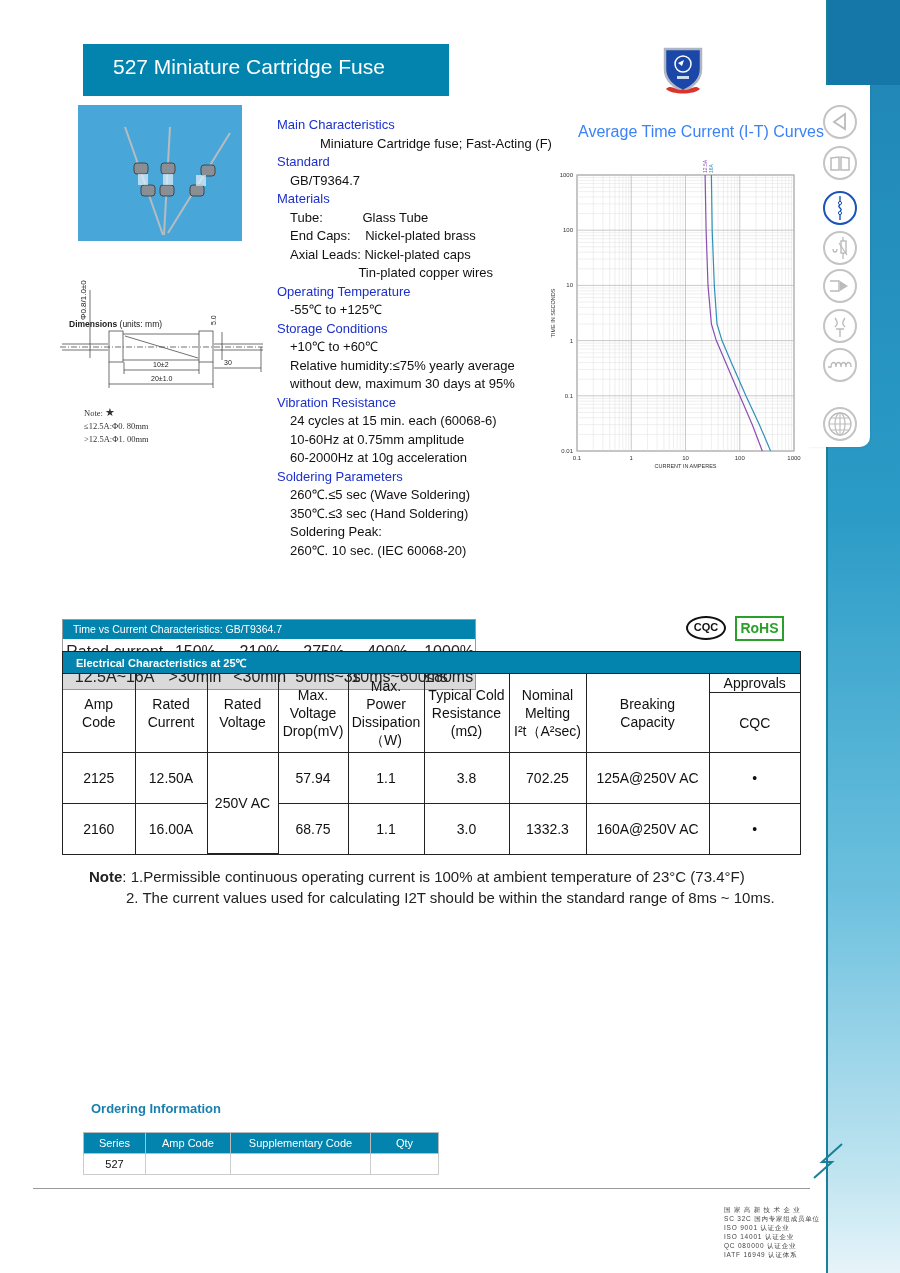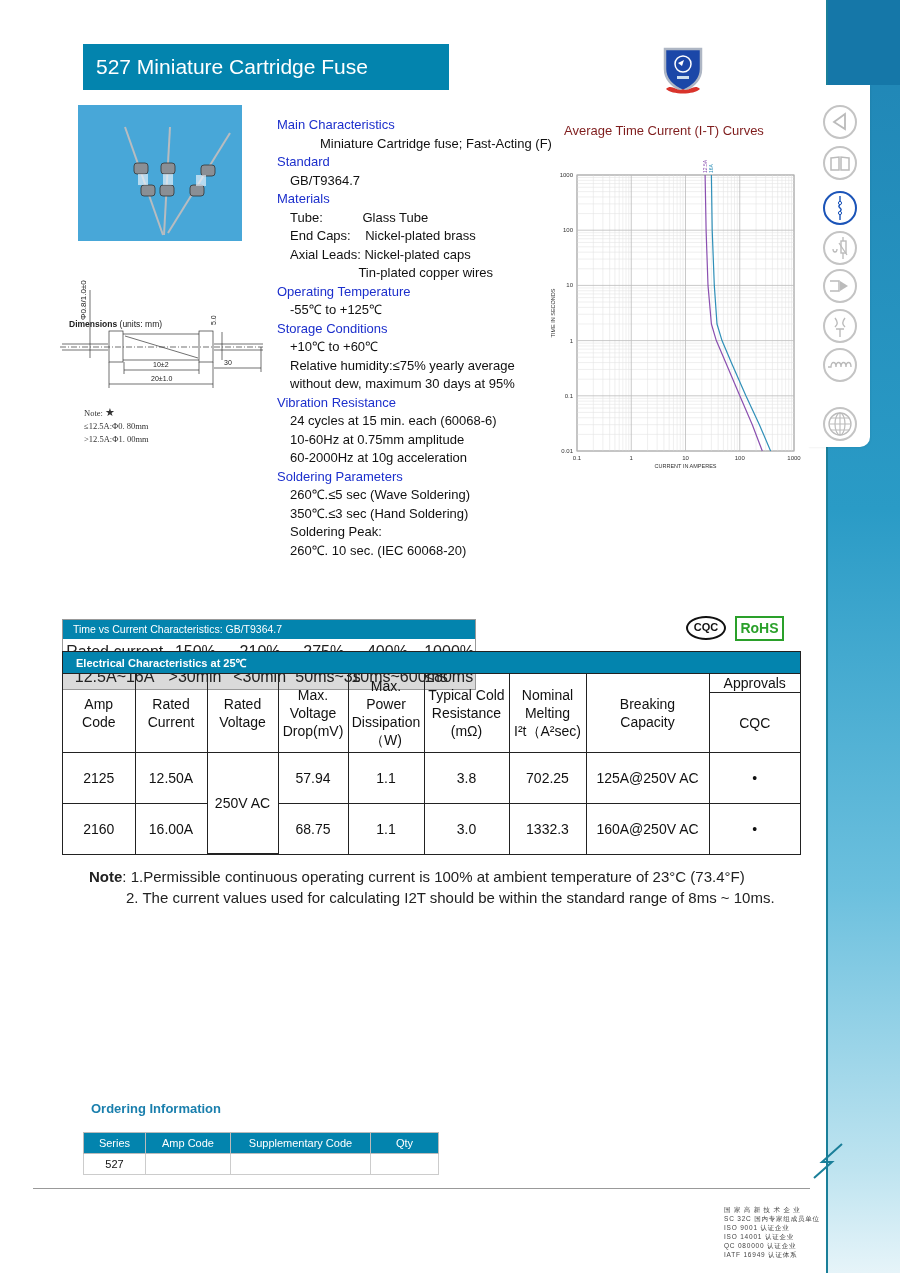--- a/index.html
+++ b/index.html
@@ -12,41 +12,41 @@
   .side-line { position: absolute; left: 826px; top: 0; width: 2px; height: 1273px; background: #1a7f99; }
   .side-top-dark { position: absolute; left: 826px; top: 0; width: 74px; height: 85px; background: #1577a8; }
   .side-tab { position: absolute; left: 808px; top: 85px; width: 62px; height: 362px; background: #fff;
     border-radius: 0 0 10px 0; box-shadow: 1px 1px 2px rgba(0,0,0,0.05); }
   .nav-icon { position: absolute; left: 823px; width: 34px; height: 34px; border-radius: 50%;
     border: 2px solid #c4c4c4; background: #fff; display: flex; align-items: center; justify-content: center; }
   .nav-icon.active { border-color: #1b54b8; }
   .nav-icon svg { width: 26px; height: 26px; }
 
   
-  .title-bar { position: absolute; left: 83px; top: 44px; width: 366px; height: 46px; background: #0384ae;
-    color: #fff; font-size: 21px; line-height: 46px; padding-left: 13px; }
+  .title-bar { position: absolute; left: 83px; top: 44px; width: 366px; height: 52px; background: #0384ae;
+    color: #fff; font-size: 21px; line-height: 46px; padding-left: 30px; }
   .logo { position: absolute; left: 660px; top: 45px; width: 46px; height: 52px; }
 
   
   .photo { position: absolute; left: 78px; top: 105px; width: 164px; height: 136px; background: #4aa7d6; overflow: hidden; }
 
   
   .dims { position: absolute; left: 58px; top: 268px; width: 210px; height: 180px; }
   .dims-title { position: absolute; left: 11px; top: 3px; font-size: 8.5px; color: #222; margin-top: 48px; }
   .dims-title b { font-weight: bold; }
   .dims-note { position: absolute; left: 26px; top: 138px; font-size: 8.5px; line-height: 13px; color: #333; font-family: "Liberation Serif", serif; }
 
   
   .specs { position: absolute; left: 277px; top: 116px; width: 265px; font-size: 13px; line-height: 18.5px; }
   .spec-h { color: #1c2fcc; }
   .spec-line { color: #111; padding-left: 13px; white-space: pre; }
   .spec-line.first { padding-left: 7px; margin-left: 36px; }
 
   
-  .chart-title { position: absolute; left: 564px; top: 123px; font-size: 13px; color: #7f1d1d; }
+  .chart-title { position: absolute; left: 578px; top: 123px; font-size: 16px; color: #3b82f6; }
   .chart { position: absolute; left: 540px; top: 155px; width: 270px; height: 325px; }
   .chart svg text { font-family: "Liberation Sans", sans-serif; }
 
   
   .tvc { position: absolute; left: 62px; top: 587px; width: 414px; border: 1px solid #999; margin-top: 32px; }
   .tvc-head { background: #0384ae; color: #fff; font-size: 10.5px; height: 19px; line-height: 19px; padding-left: 10px; }
   .tvc-row { display: flex; height: 25px; font-size: 16px; align-items: center; color: #222; }
   .tvc-row.alt { background: #dadada; }
   .tvc-row span { text-align: center; }
 

